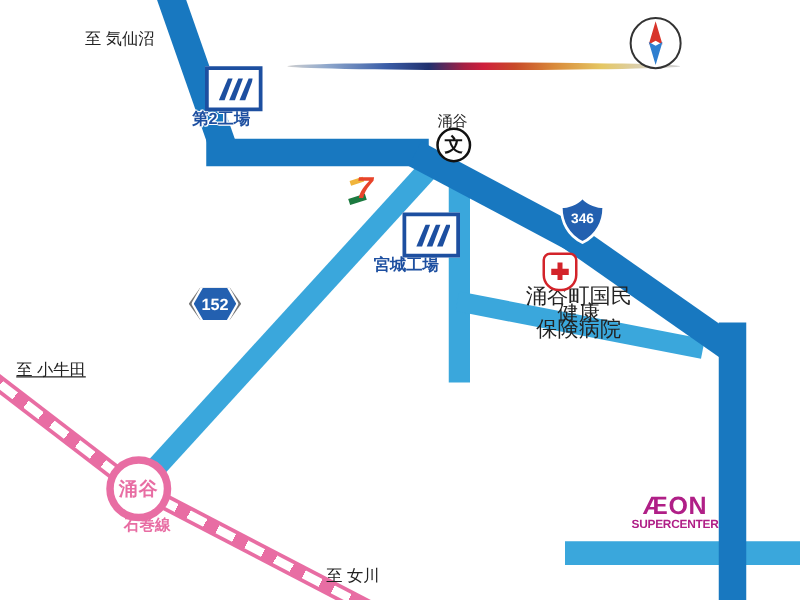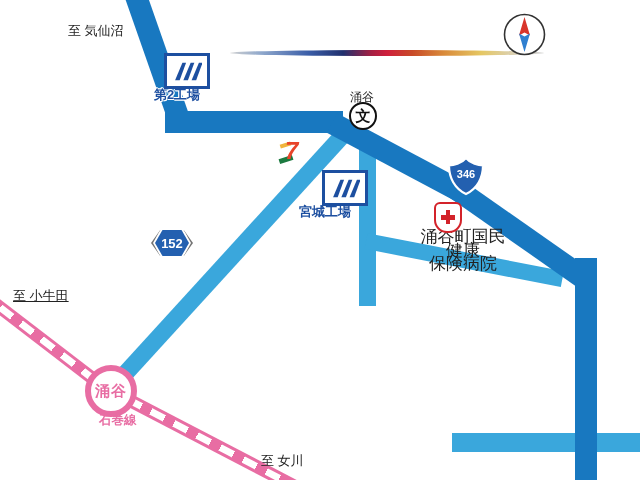--- a/index.html
+++ b/index.html
@@ -143,14 +143,18 @@
     <div>涌谷町国民健康</div>
     <div>保険病院</div>
   </div>
 
   <div class="sev" style="left:279px;top:139px;">
     <div class="y"></div>
     <div class="g"></div>
     <div class="n">7</div>
   </div>
 
+  <div class="aeon">
+    <div class="a1">ÆON</div>
+    <div class="a2">SUPERCENTER</div>
+  </div>
 
 </div>
 
 </body></html>

